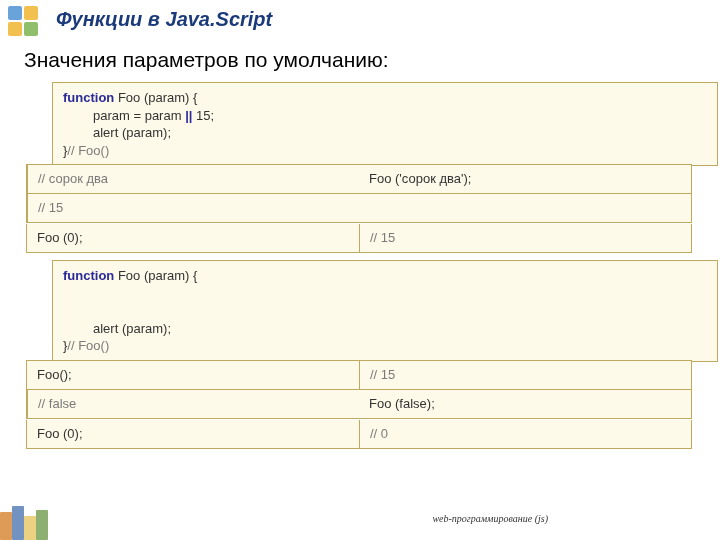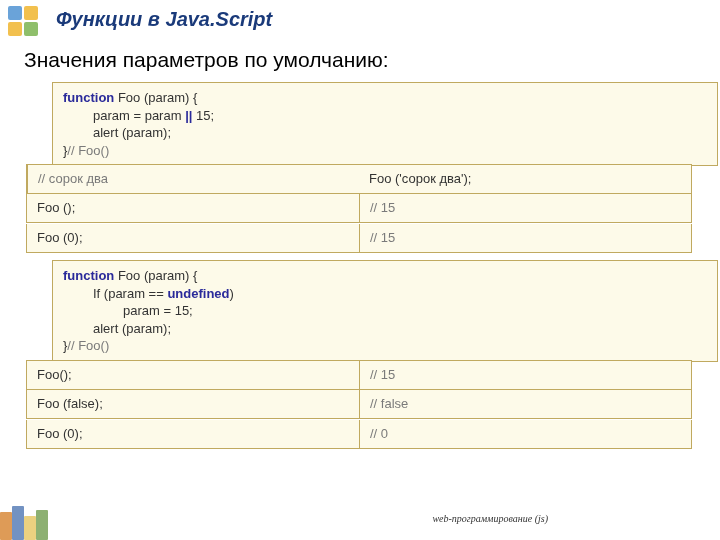--- a/index.html
+++ b/index.html
@@ -156,45 +156,44 @@
       <span class="indent1">alert (param);</span><br>
       <span>}</span><span class="com">// Foo()</span>
     </div>
   </div>
 
   <div class="rowbox first" style="top:164px;">
     <div class="cell out">// сорок два</div>
     <div class="cell call">Foo ('сорок два');</div>
   </div>
   <div class="rowbox" style="top:194px;">
-    <div class="cell call">Foo ();</div>
     <div class="cell out">// 15</div>
   </div>
   <div class="rowbox" style="top:224px;">
     <div class="cell call">Foo (0);</div>
     <div class="cell out">// 15</div>
   </div>
 
   <div class="codebox" style="top:260px;">
     <div class="inner">
       <span class="kw">function</span><span> Foo (param) {</span><br>
-      <span class="indent1"><span>If (param == </span><span class="kw">undefined</span><span>)</span></span><br>
-      <span class="indent2">param = 15;</span><br>
+      <br>
+      <br>
       <span class="indent1">alert (param);</span><br>
       <span>}</span><span class="com">// Foo()</span>
     </div>
   </div>
 
   <div class="rowbox first" style="top:360px;justify-content:space-between;">
     <div class="cell call">Foo();</div>
     <div class="cell out">// 15</div>
   </div>
   <div class="rowbox" style="top:390px;">
+    <div class="cell out">// false</div>
     <div class="cell call">Foo (false);</div>
-    <div class="cell out">// false</div>
   </div>
   <div class="rowbox" style="top:420px;">
     <div class="cell call">Foo (0);</div>
     <div class="cell out">// 0</div>
   </div>
 
   <div class="footer">web-программирование (js)</div>
 
   <div class="corner">
     <div class="book b1"></div>

